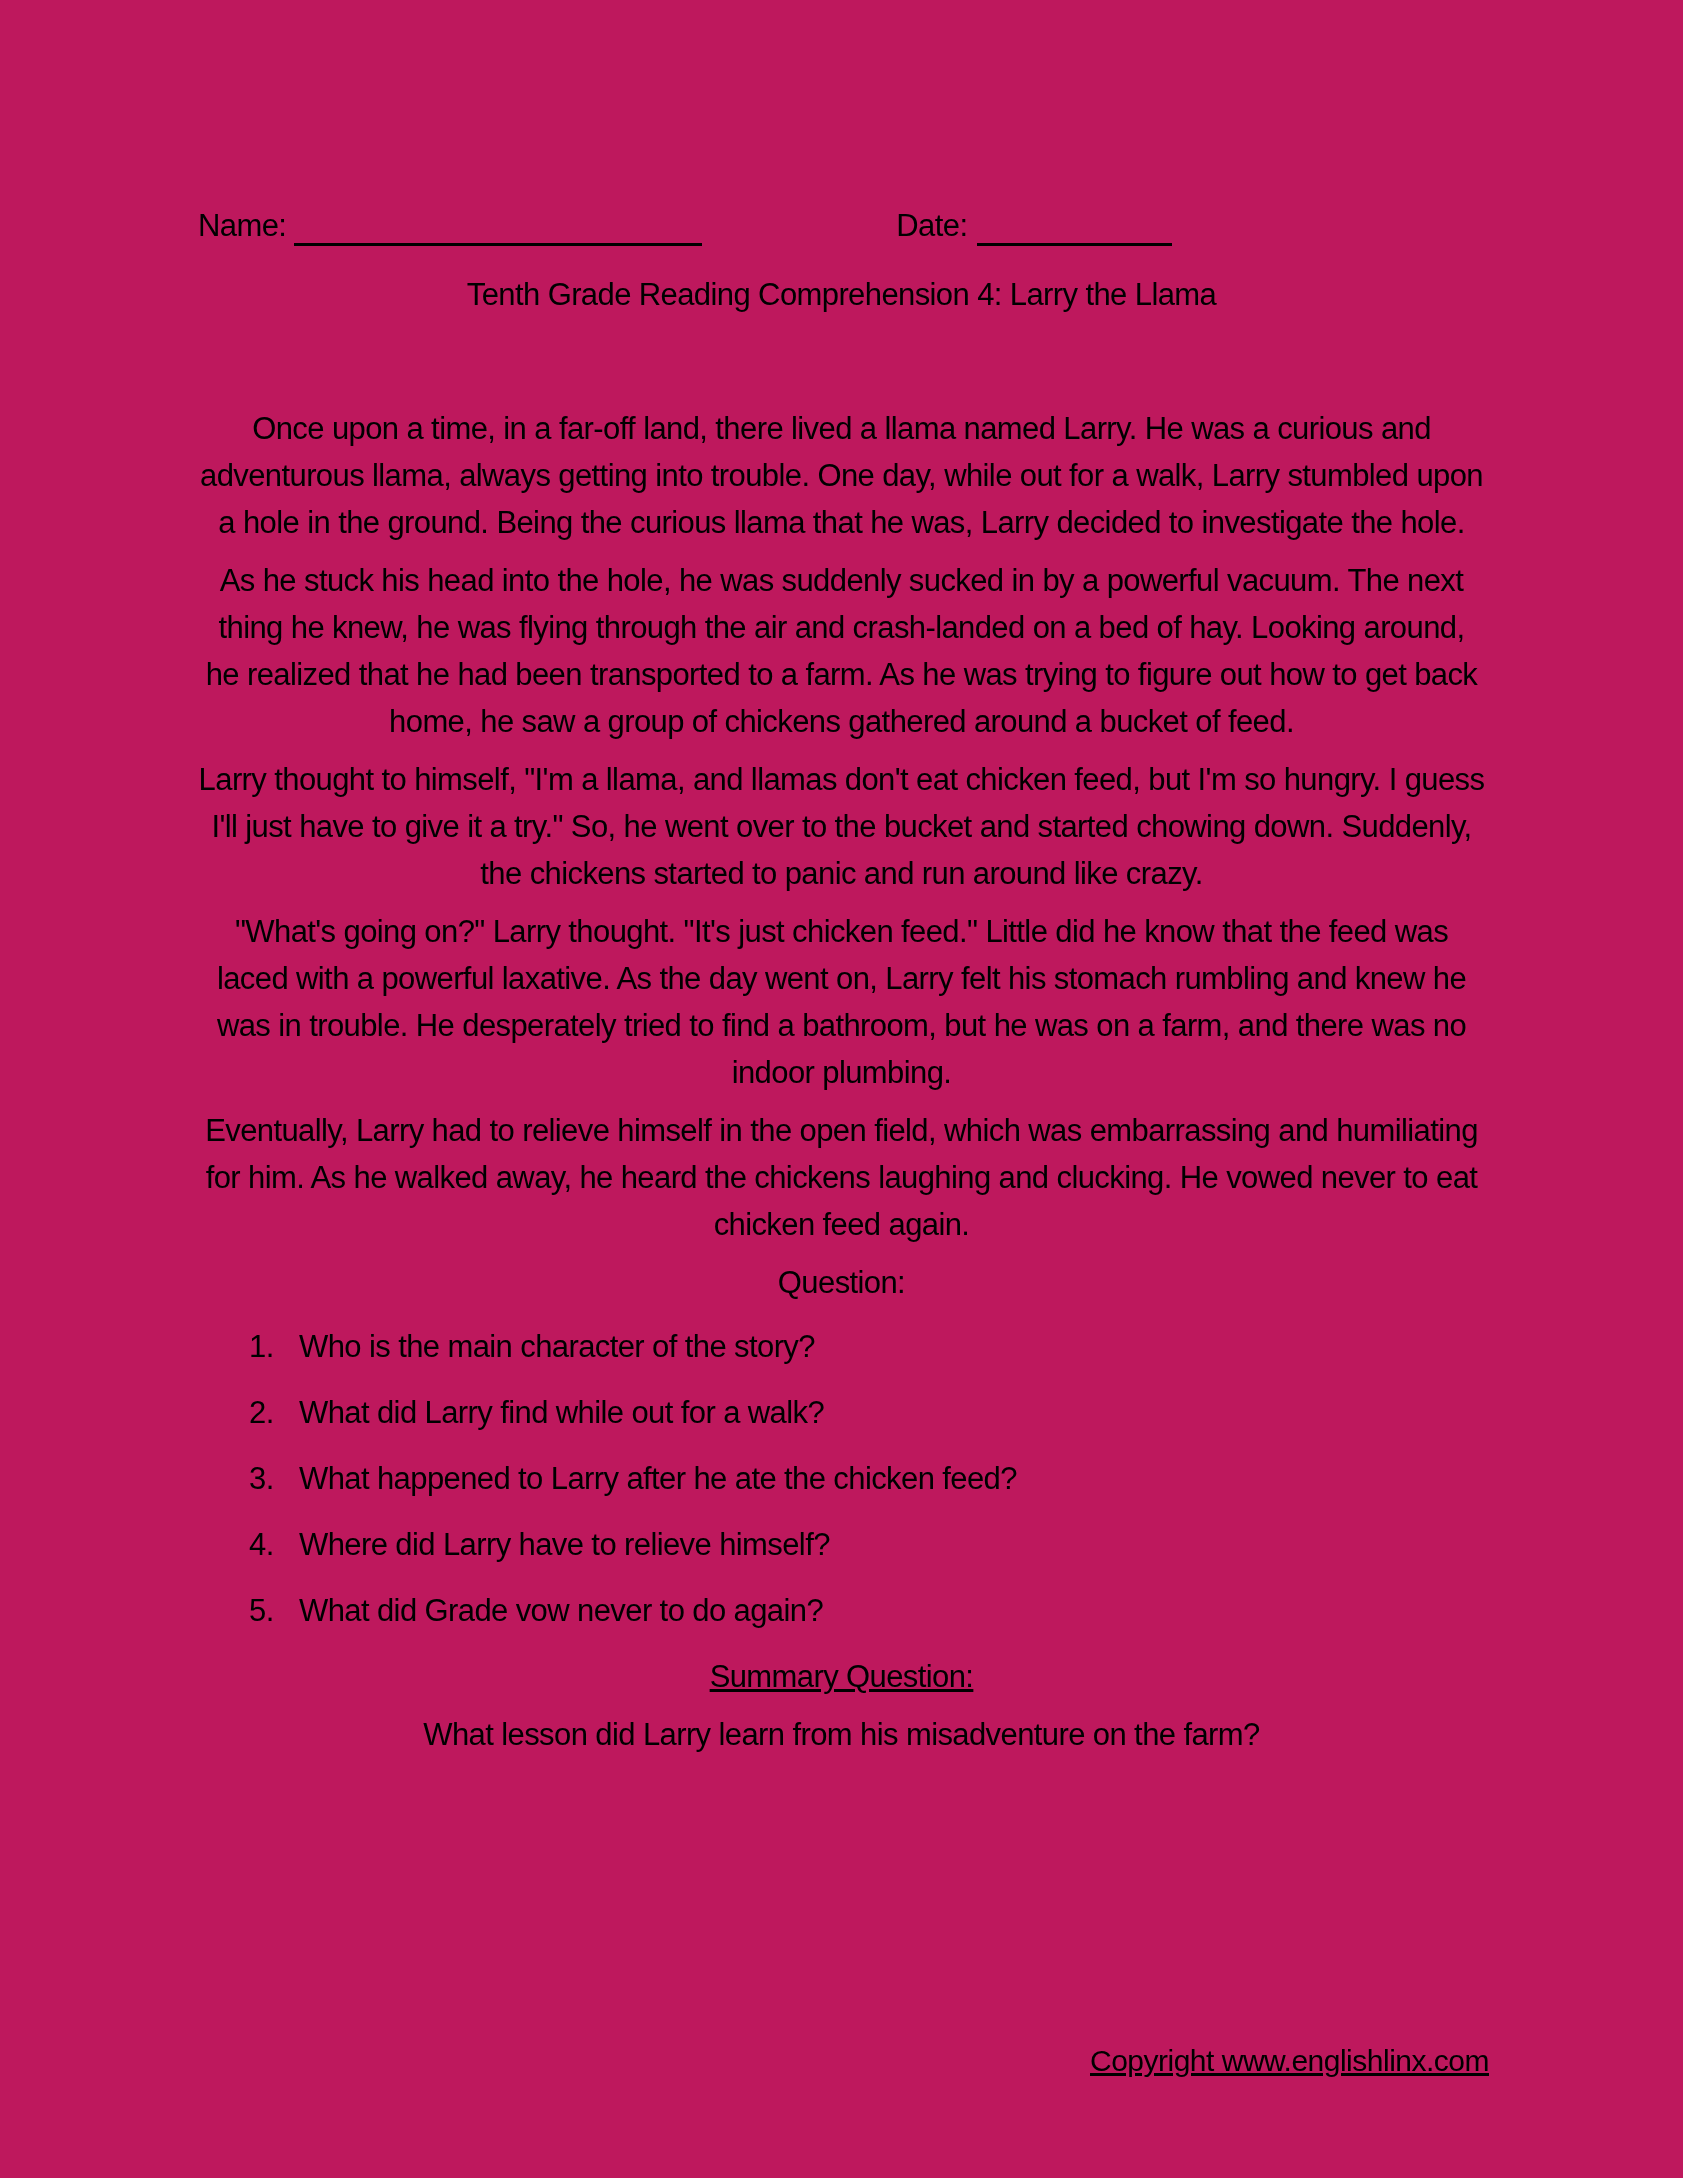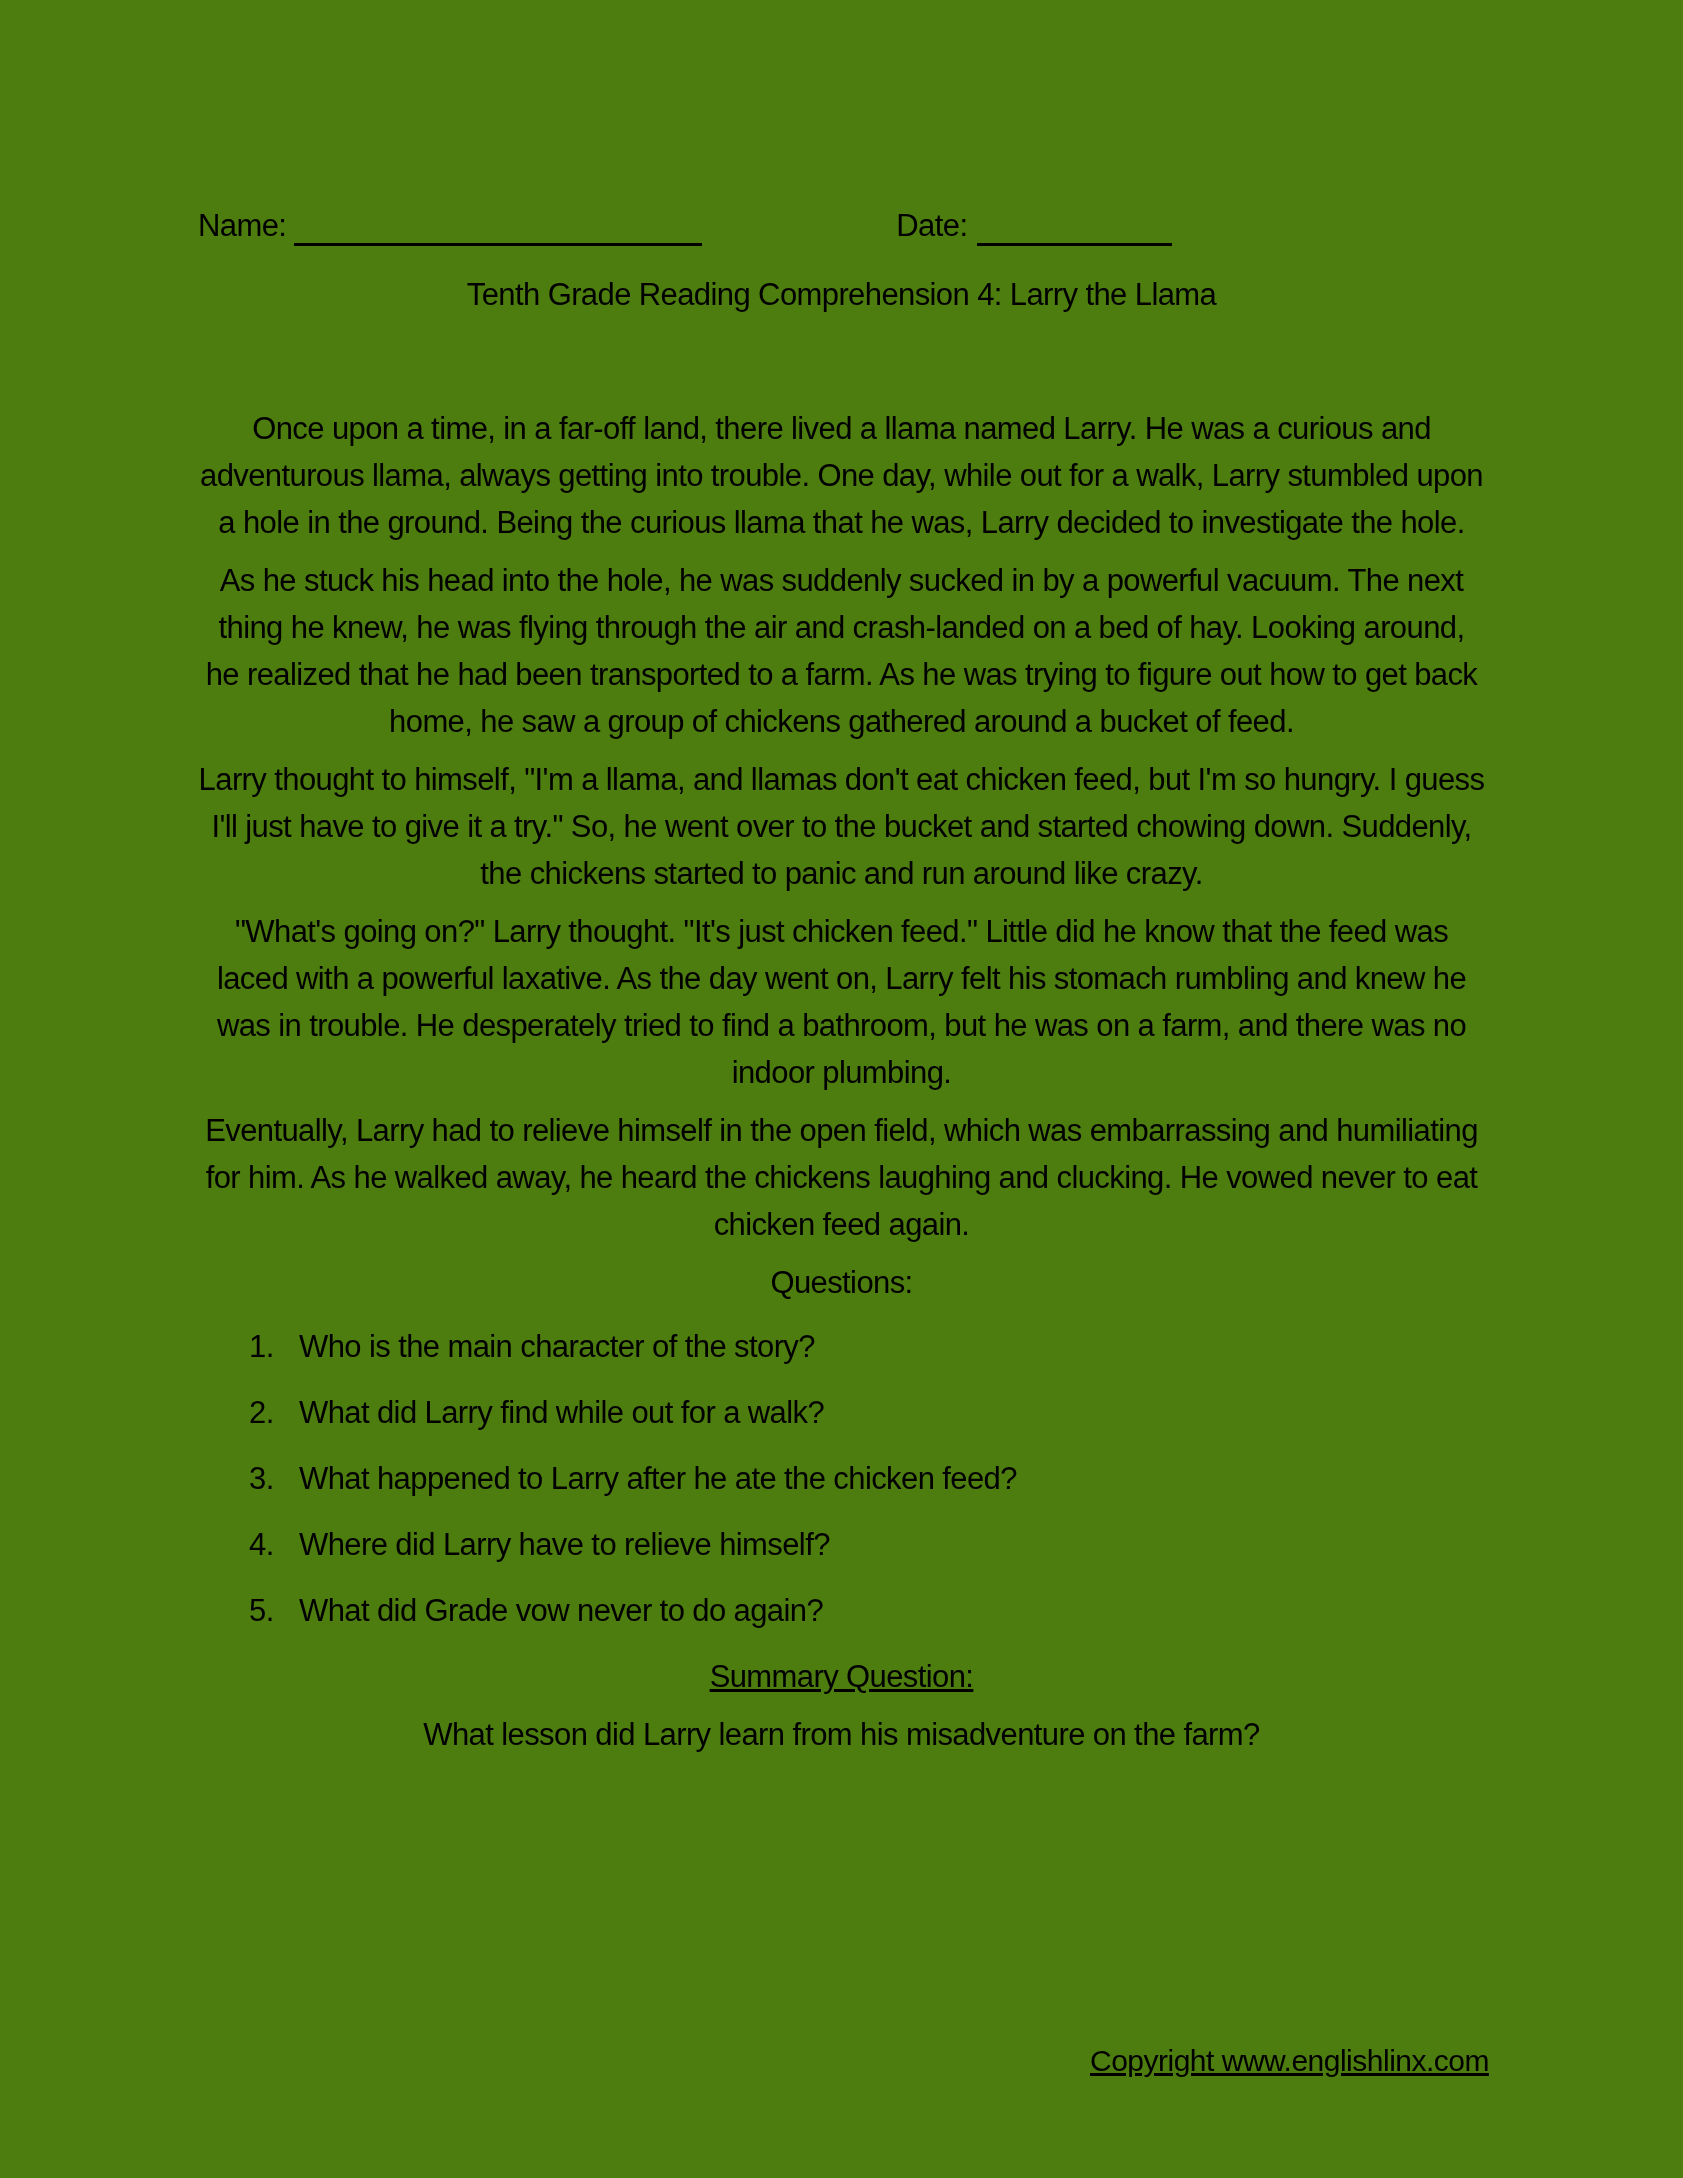--- a/index.html
+++ b/index.html
@@ -4,21 +4,21 @@
 <style>
   html, body {
     margin: 0;
     padding: 0;
     background: #ffffff;
   }
   .page {
     position: relative;
     width: 1683px;
     height: 2178px;
-    background: #4d7c0f;
+    background: #be185d;
     color: #000000;
     font-family: "Liberation Sans", "DejaVu Sans", sans-serif;
     overflow: hidden;
   }
   .content {
     position: absolute;
     left: 198px;
     top: 198px;
     width: 1287px;
     font-size: 31px;
@@ -107,21 +107,21 @@
     <div class="doc-title">Tenth Grade Reading Comprehension 4: Larry the Llama</div>
 
     <div class="story">
       <p>Once upon a time, in a far-off land, there lived a llama named Larry. He was a curious and adventurous llama, always getting into trouble. One day, while out for a walk, Larry stumbled upon a hole in the ground. Being the curious llama that he was, Larry decided to investigate the hole.</p>
       <p>As he stuck his head into the hole, he was suddenly sucked in by a powerful vacuum. The next thing he knew, he was flying through the air and crash-landed on a bed of hay. Looking around, he realized that he had been transported to a farm. As he was trying to figure out how to get back home, he saw a group of chickens gathered around a bucket of feed.</p>
       <p>Larry thought to himself, "I'm a llama, and llamas don't eat chicken feed, but I'm so hungry. I guess I'll just have to give it a try." So, he went over to the bucket and started chowing down. Suddenly, the chickens started to panic and run around like crazy.</p>
       <p>"What's going on?" Larry thought. "It's just chicken feed." Little did he know that the feed was laced with a powerful laxative. As the day went on, Larry felt his stomach rumbling and knew he was in trouble. He desperately tried to find a bathroom, but he was on a farm, and there was no indoor plumbing.</p>
       <p>Eventually, Larry had to relieve himself in the open field, which was embarrassing and humiliating for him. As he walked away, he heard the chickens laughing and clucking. He vowed never to eat chicken feed again.</p>
     </div>
 
-    <p class="q-label">Questions:</p>
+    <p class="q-label">Question:</p>
 
     <div class="q-list">
       <div class="q-item">
         <span class="q-num">1.</span>
         <span class="q-text">Who is the main character of the story?</span>
       </div>
       <div class="q-item">
         <span class="q-num">2.</span>
         <span class="q-text">What did Larry find while out for a walk?</span>
       </div>

